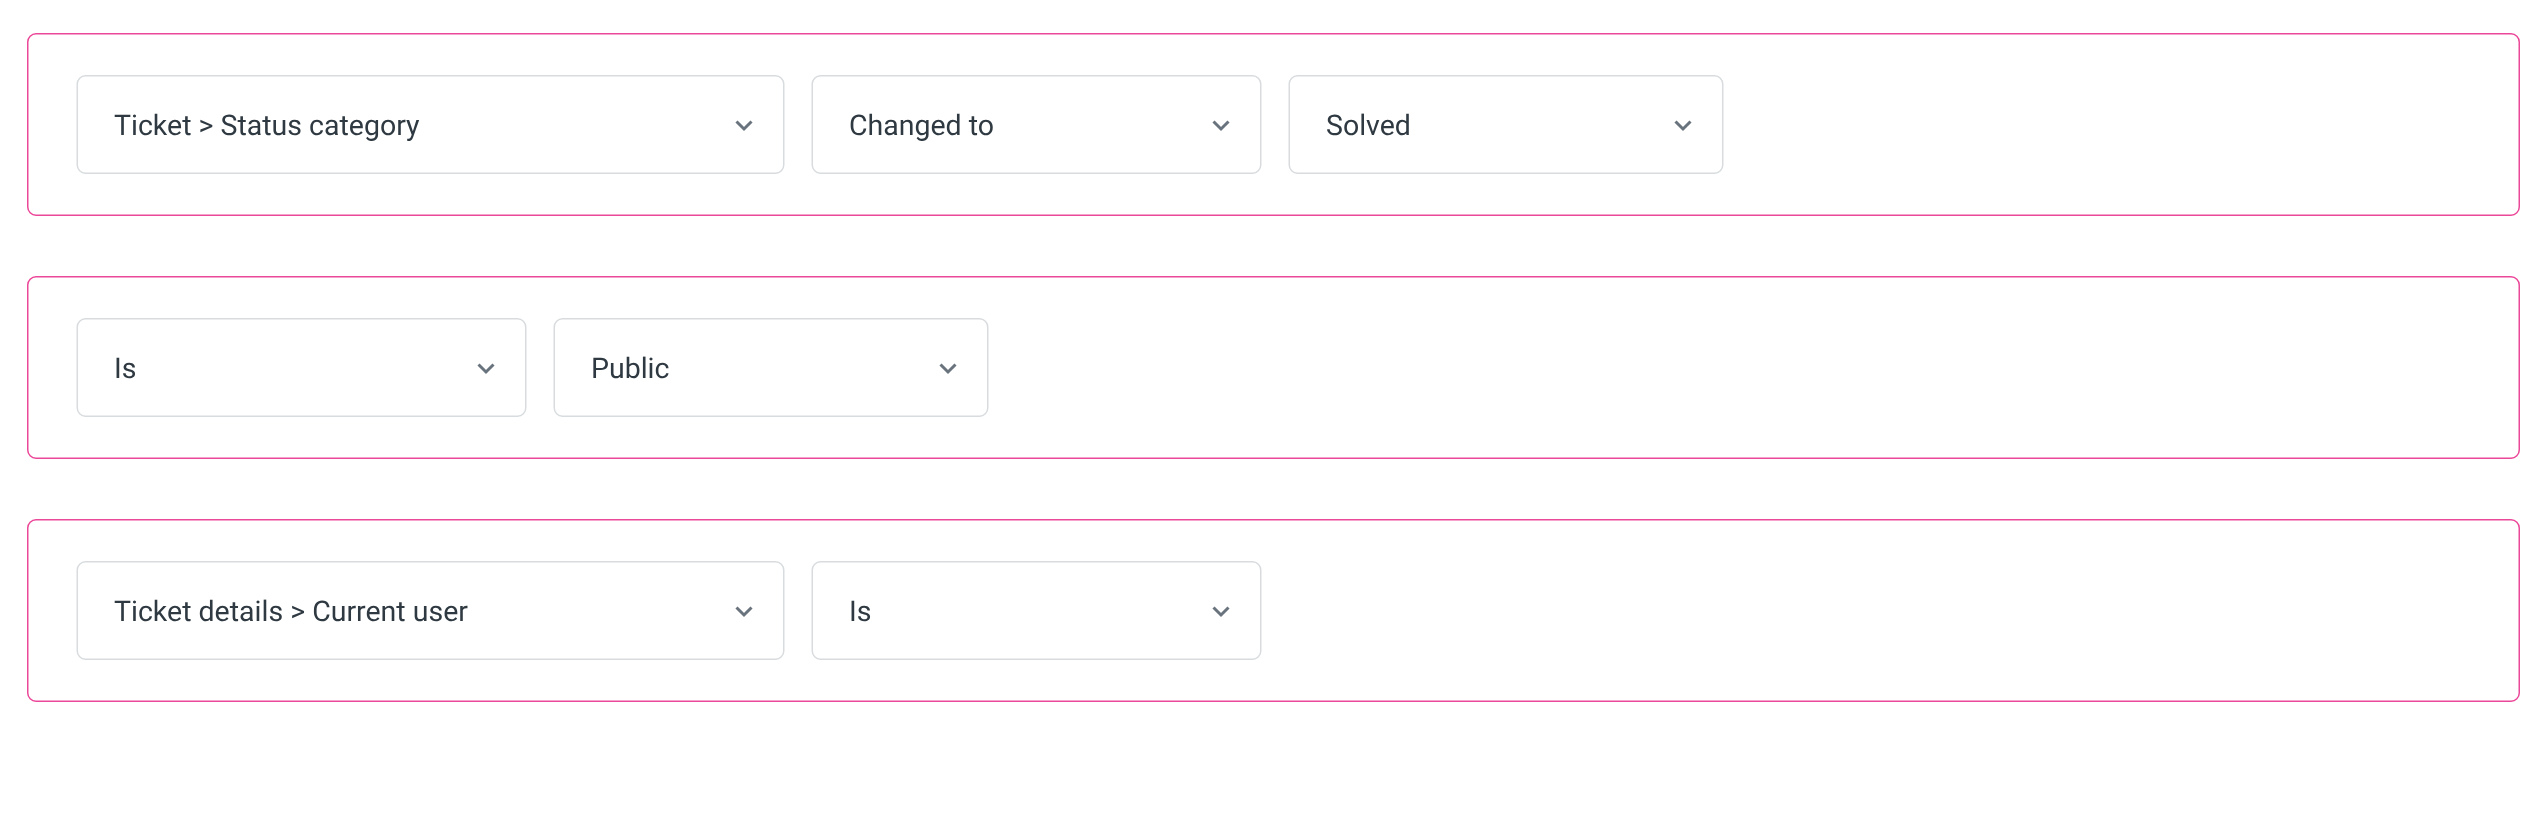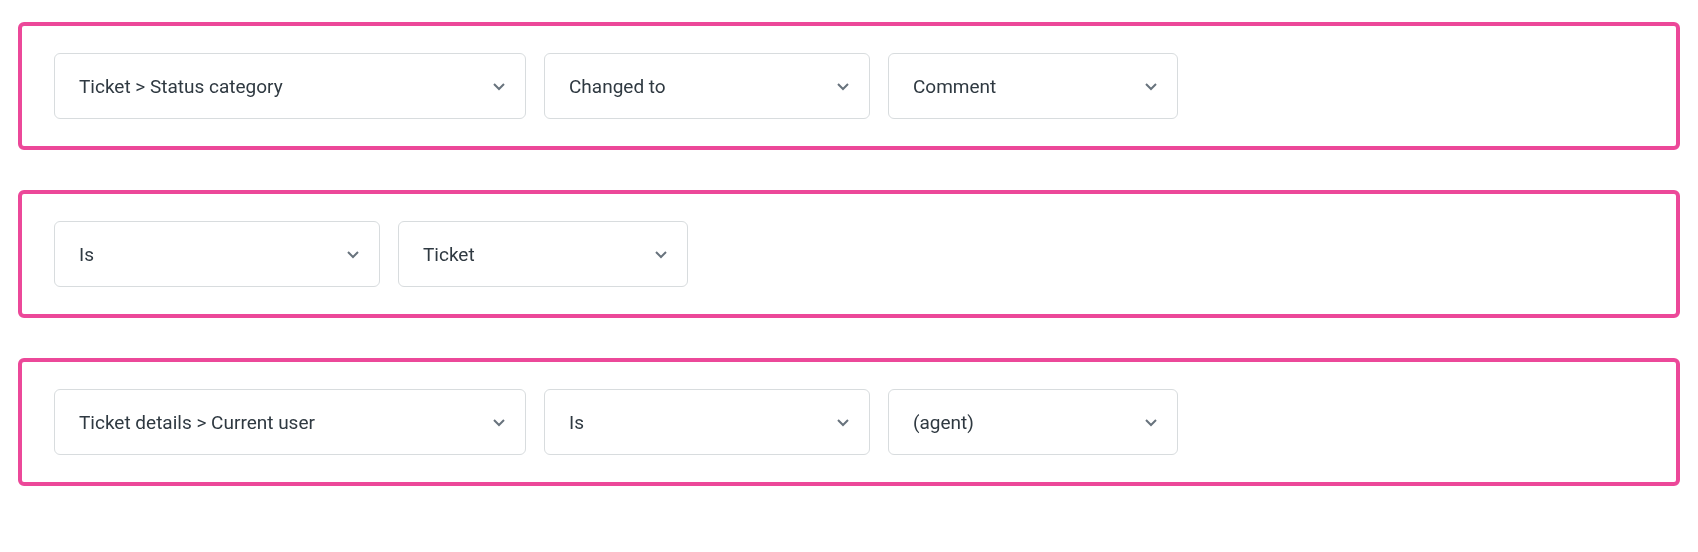--- a/index.html
+++ b/index.html
@@ -9,21 +9,21 @@
     }
     body {
       font-family: -apple-system, BlinkMacSystemFont, "Segoe UI", Roboto, Helvetica, Arial, sans-serif;
       background: #ffffff;
       padding: 22px 18px;
       font-size: 19px;
       color: #2F3941;
     }
     .condition-row {
       background: #ffffff;
-      border: 4px solid #ec4899;
+      border: 1px solid #ec4899;
       border-radius: 6px;
       padding: 27px 32px;
       margin-bottom: 40px;
       display: flex;
       align-items: center;
       gap: 18px;
     }
     .condition-row:last-child {
       margin-bottom: 0;
       margin-top: 20px;
@@ -38,21 +38,21 @@
       padding: 0 18px 0 24px;
       height: 66px;
       cursor: pointer;
       font-size: 19px;
       color: #2F3941;
     }
     .dropdown.field {
       width: 472px;
     }
     .dropdown.operator {
-      width: 326px;
+      width: 300px;
       gap: 29px;
     }
     .dropdown.value {
       width: 290px;
     }
     .chevron {
       flex-shrink: 0;
       display: inline-flex;
       align-items: center;
       margin-left: 12px;
@@ -79,40 +79,40 @@
   </div>
   <div class="dropdown operator">
     <span>Changed to</span>
     <span class="chevron">
       <svg viewBox="0 0 16 16">
           <polyline points="3,6 8,11 13,6"></polyline>
         </svg>
     </span>
   </div>
   <div class="dropdown value">
-    <span>Comment</span>
+    <span>Solved</span>
     <span class="chevron">
       <svg viewBox="0 0 16 16">
           <polyline points="3,6 8,11 13,6"></polyline>
         </svg>
     </span>
   </div>
 </div>
 
 <div class="condition-row">
   <div class="dropdown operator">
     <span>Is</span>
     <span class="chevron">
       <svg viewBox="0 0 16 16">
           <polyline points="3,6 8,11 13,6"></polyline>
         </svg>
     </span>
   </div>
   <div class="dropdown value">
-    <span>Ticket</span>
+    <span>Public</span>
     <span class="chevron">
       <svg viewBox="0 0 16 16">
           <polyline points="3,6 8,11 13,6"></polyline>
         </svg>
     </span>
   </div>
 </div>
 
 <div class="condition-row">
   <div class="dropdown field">
@@ -124,21 +124,13 @@
     </span>
   </div>
   <div class="dropdown operator">
     <span>Is</span>
     <span class="chevron">
       <svg viewBox="0 0 16 16">
           <polyline points="3,6 8,11 13,6"></polyline>
         </svg>
     </span>
   </div>
-  <div class="dropdown value">
-    <span>(agent)</span>
-    <span class="chevron">
-      <svg viewBox="0 0 16 16">
-          <polyline points="3,6 8,11 13,6"></polyline>
-        </svg>
-    </span>
-  </div>
 </div>
 
 </body></html>

